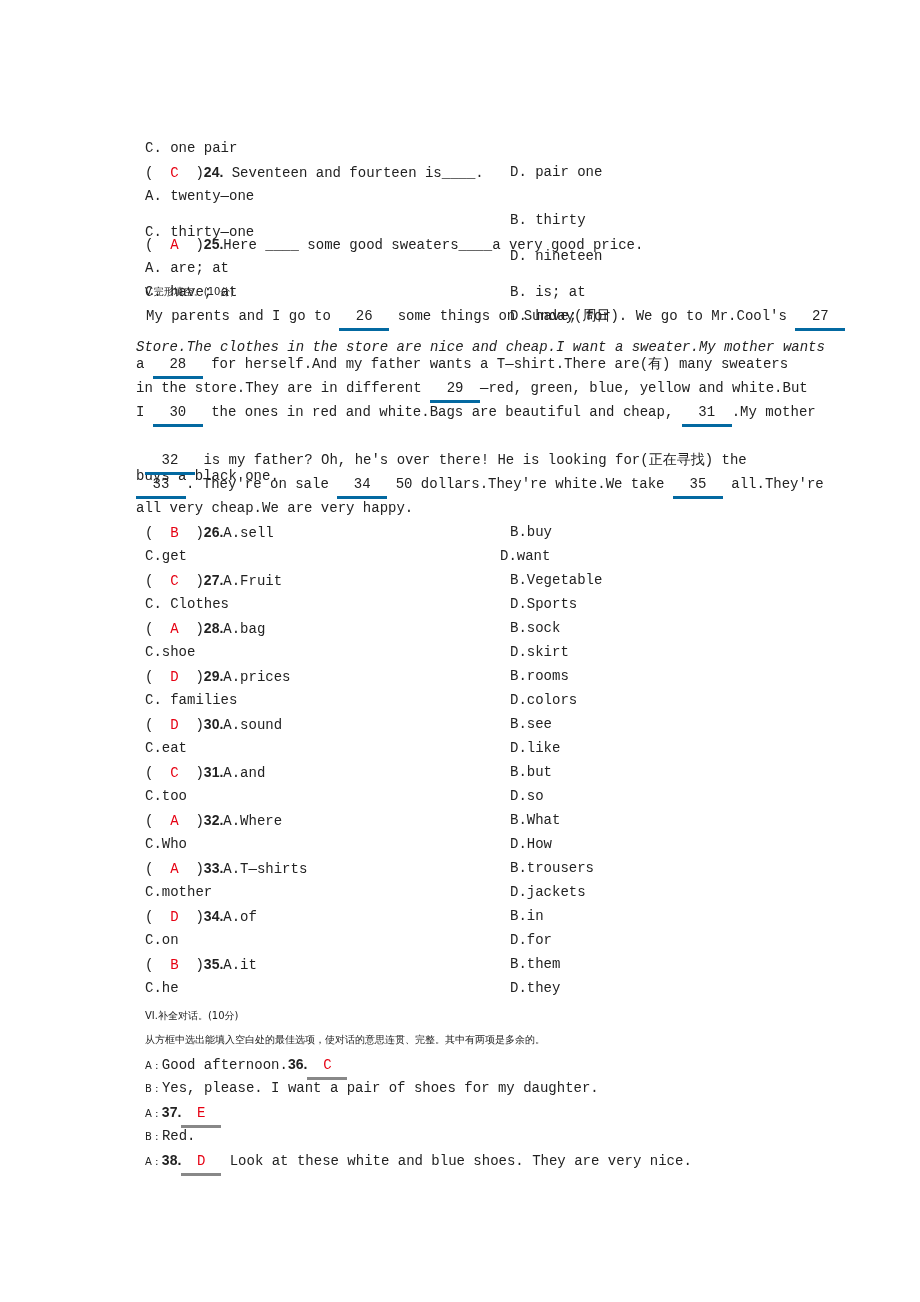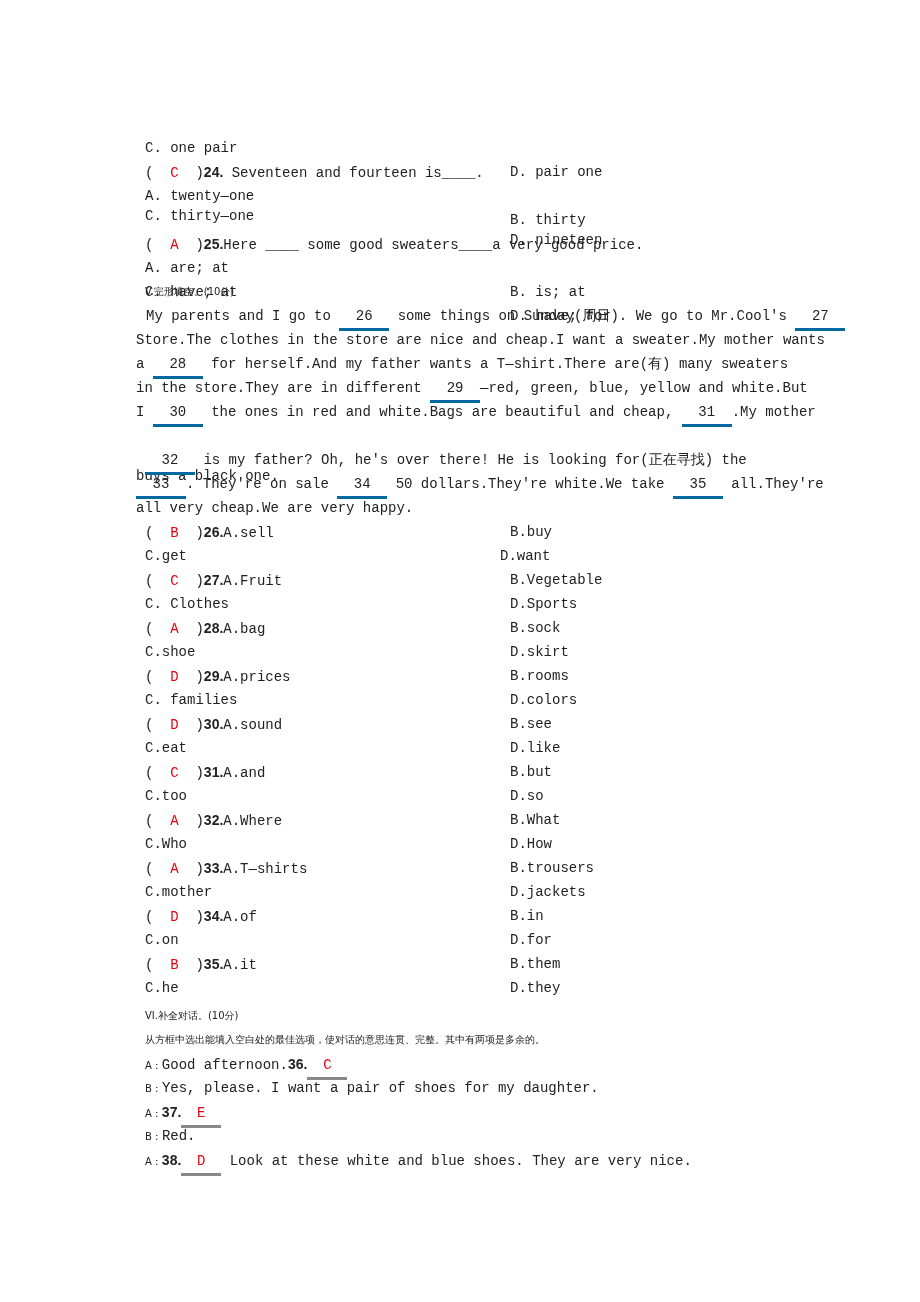--- a/index.html
+++ b/index.html
@@ -24,41 +24,41 @@
   <span class="r">D. pair one</span>
 </div>
 
 <div class="line" style="top:136px;">
   <span class="l"><span>(  </span><span class="red">C</span><span>  )</span><span class="bold">24.</span><span> Seventeen and fourteen is____.</span></span>
 </div>
 <div class="line" style="top:160px;">
   <span class="l">A. twenty—one</span>
   <span class="r">B. thirty</span>
 </div>
-<div class="line" style="top:180px;text-align:center;">
+<div class="line" style="top:196px;text-align:center;">
   <span class="l">C. thirty—one</span>
   <span class="r">D. nineteen</span>
 </div>
 
 <div class="line" style="top:208px;">
   <span class="l"><span>(  </span><span class="red">A</span><span>  )</span><span class="bold">25.</span><span>Here ____ some good sweaters____a very good price.</span></span>
 </div>
 <div class="line" style="top:232px;">
   <span class="l">A. are; at</span>
   <span class="r">B. is; at</span>
 </div>
 <div class="line" style="top:256px;">
   <span class="l">C. have; at</span>
   <span class="r">D. have; for</span>
 </div>
 
 <div class="para cn" style="top:280px;left:145px;">V.完形填空。(10分)</div>
 
 <div class="para" style="top:304px;left:146px;"><span>My parents and I go to </span><span class="blank" style="width:50px;">26</span><span> some things on Sunday(周日). We go to Mr.Cool's </span><span class="blank" style="width:50px;">27</span></div>
-<div class="para" style="top:328px;">Store.The clothes in the store are nice and cheap.I want a sweater.My mother wants</div>
+<div class="para" style="top:335px;font-style:italic;">Store.The clothes in the store are nice and cheap.I want a sweater.My mother wants</div>
 <div class="para" style="top:352px;"><span>a </span><span class="blank" style="width:50px;">28</span><span> for herself.And my father wants a T—shirt.There are(有) many sweaters</span></div>
 <div class="para" style="top:376px;"><span>in the store.They are in different </span><span class="blank" style="width:50px;">29</span><span>—red, green, blue, yellow and white.But</span></div>
 <div class="para" style="top:400px;"><span>I </span><span class="blank" style="width:50px;">30</span><span> the ones in red and white.Bags are beautiful and cheap, </span><span class="blank" style="width:50px;">31</span><span>.My mother</span></div>
 <div class="para" style="top:424px;margin-top:40px;">buys a black one.</div>
 <div class="para" style="top:448px;left:145px;"><span class="blank" style="width:50px;">32</span><span> is my father? Oh, he's over there! He is looking for(正在寻找) the</span></div>
 <div class="para" style="top:472px;"><span class="blank" style="width:50px;">33</span><span>. They're on sale </span><span class="blank" style="width:50px;">34</span><span> 50 dollars.They're white.We take </span><span class="blank" style="width:50px;">35</span><span> all.They're</span></div>
 <div class="para" style="top:496px;">all very cheap.We are very happy.</div>
 
 <div id="qblock">
     <div class="line" style="top: 520px;"><span class="l"><span>(  </span><span class="red">B</span><span>  )</span><span class="bold">26.</span><span>A.sell</span></span><span class="r">B.buy</span></div>

